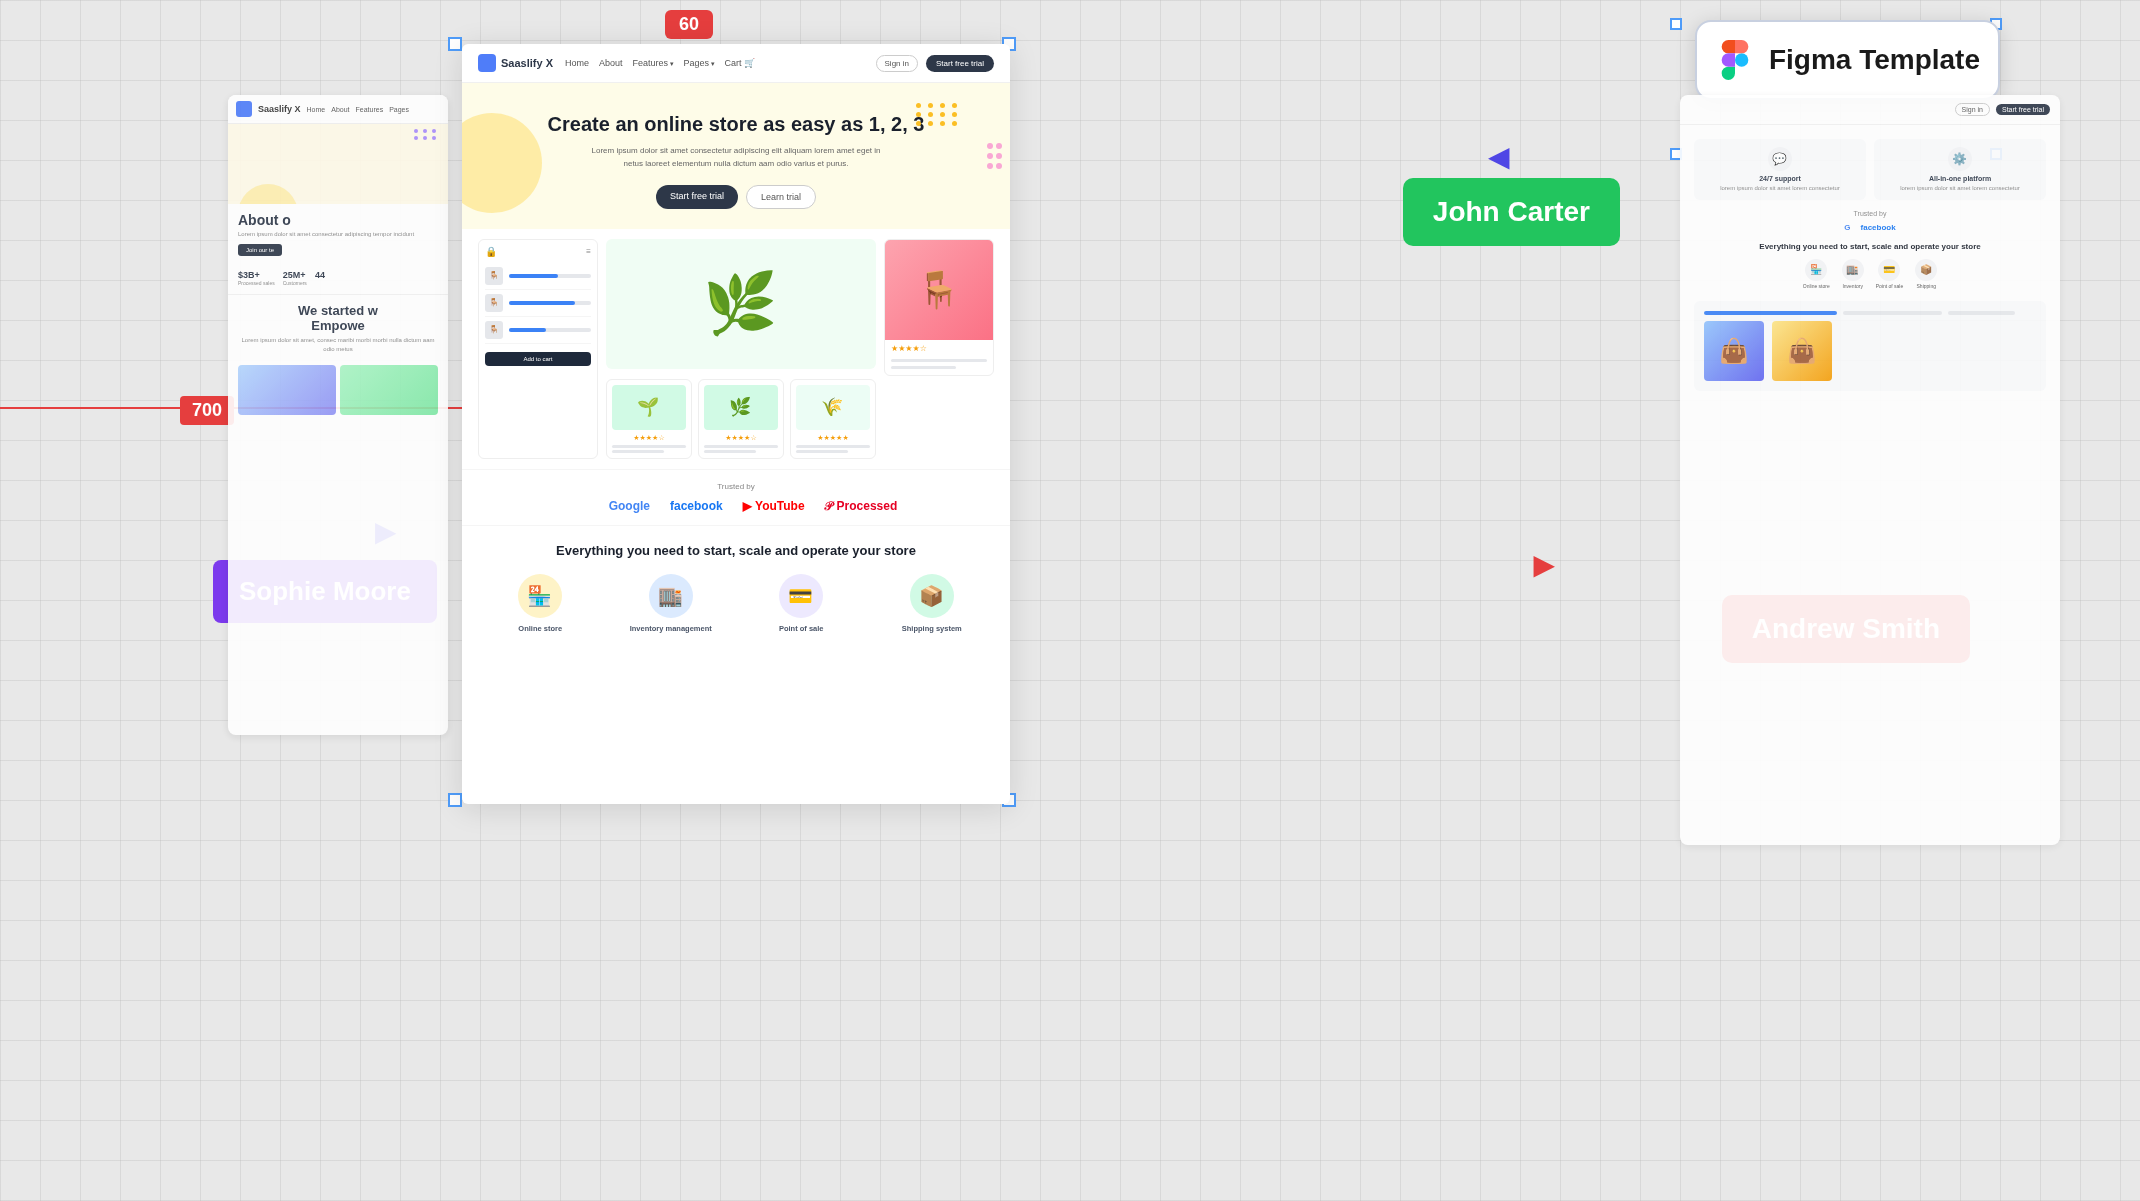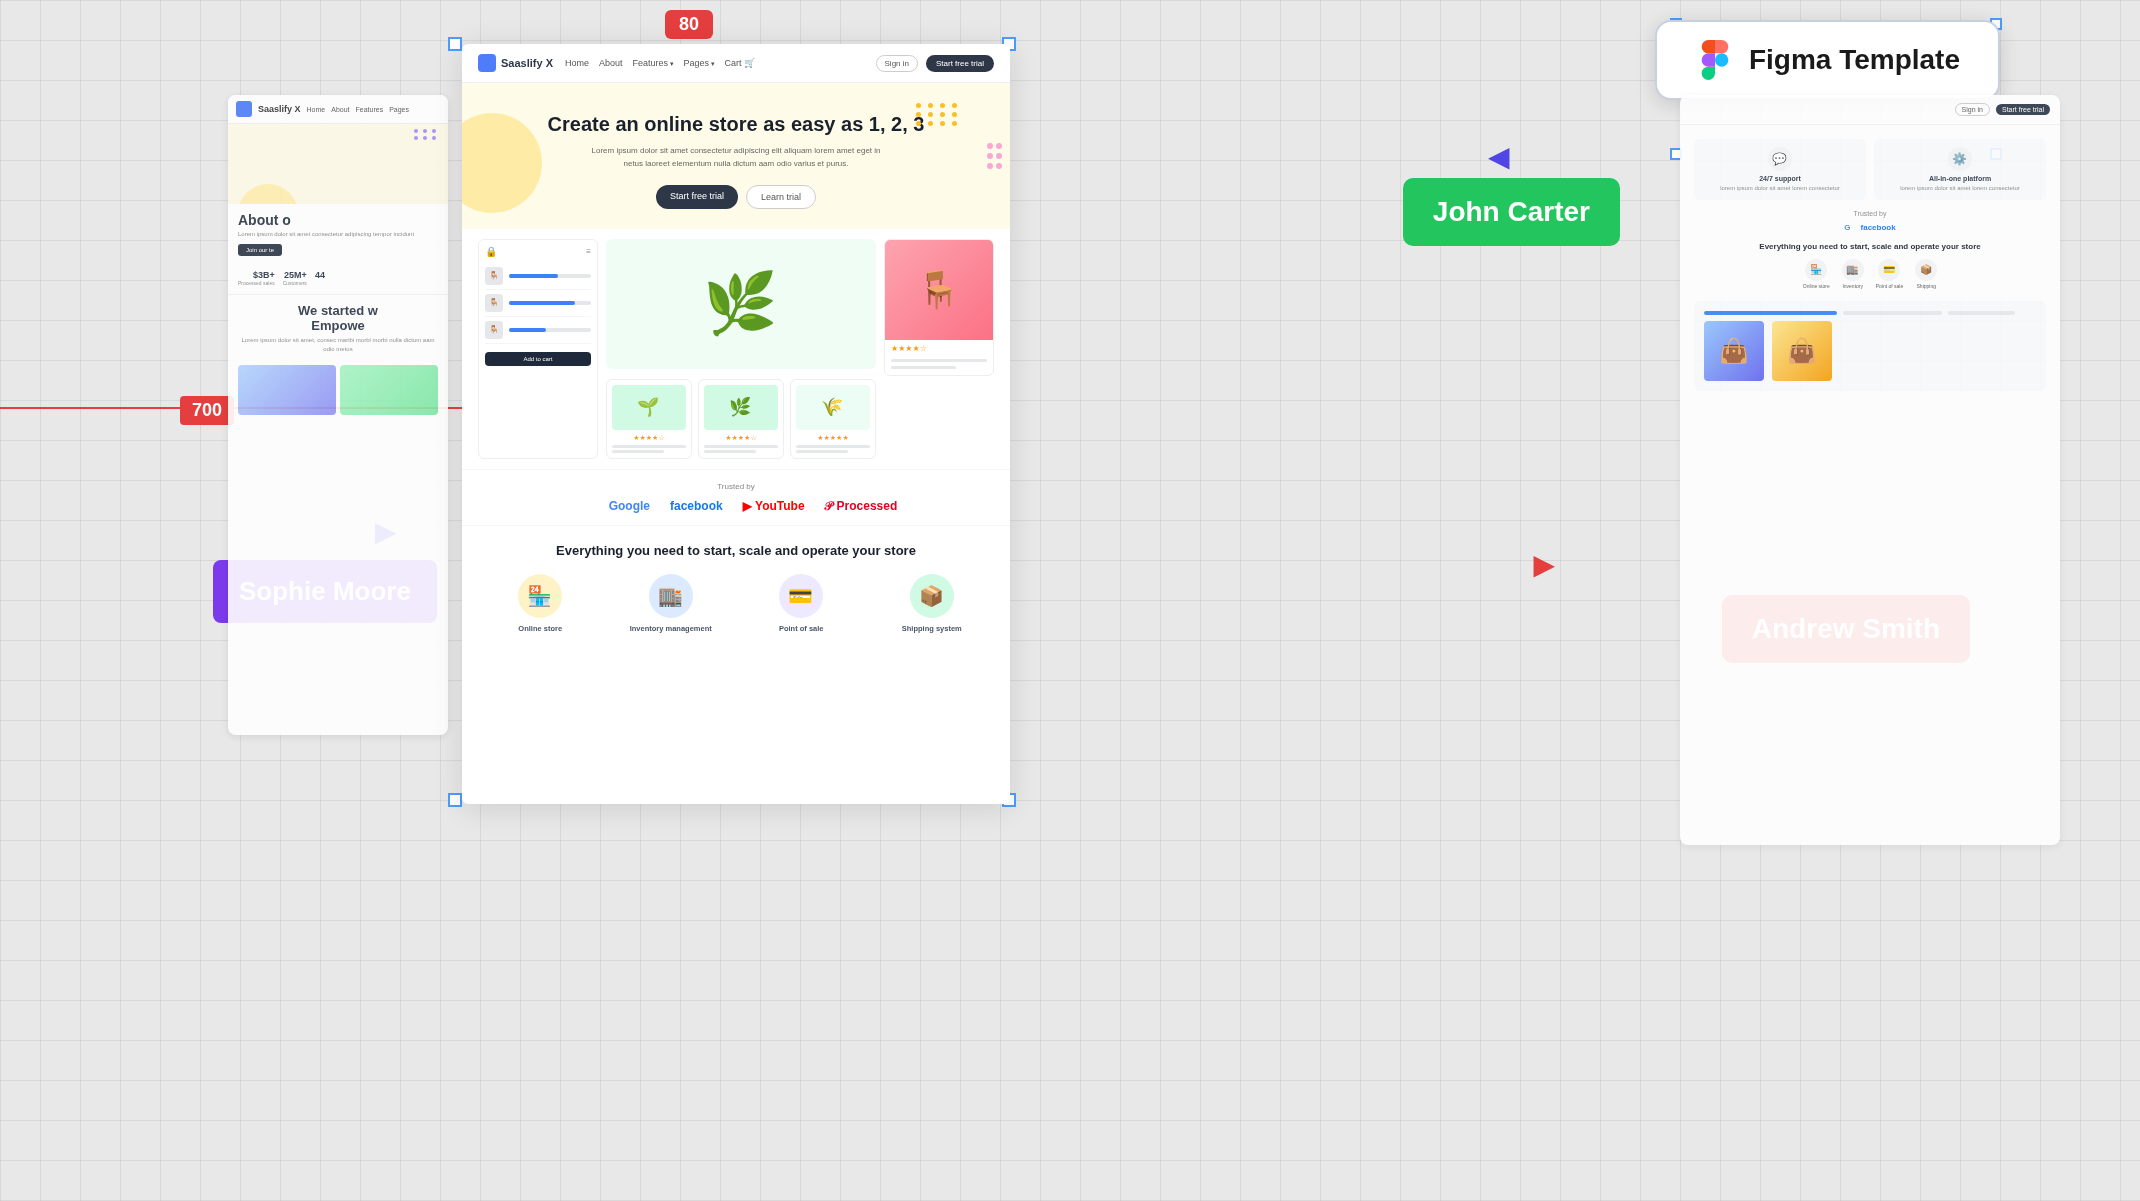--- a/index.html
+++ b/index.html
@@ -58,21 +58,21 @@
       border-radius: 6px;
     }
 
     
     .figma-template {
       position: absolute;
       top: 20px;
       right: 140px;
       background: white;
       border-radius: 16px;
-      padding: 18px 38px;
+      padding: 18px 18px;
       display: flex;
       align-items: center;
       gap: 14px;
       box-shadow: 0 4px 20px rgba(0,0,0,0.15);
       border: 2px solid #c8d0e0;
     }
     .figma-icon {
       width: 40px;
       height: 40px;
     }
@@ -190,21 +190,21 @@
       padding: 3px 8px;
       border-radius: 3px;
       display: inline-block;
     }
     .left-preview-stats {
       display: flex;
       gap: 8px;
       padding: 8px 10px;
     }
     .left-preview-stat {
-      text-align: right;
+      text-align: left;
     }
     .left-preview-stat-val {
       font-size: 9px;
       font-weight: 700;
       color: #2d3748;
     }
     .left-preview-stat-lbl {
       font-size: 5px;
       color: #888;
     }
@@ -756,21 +756,21 @@
 
 <div class="grid-bg"></div>
 
 <div class="red-line"></div>
 
 <div class="badge-800">
   <span>700</span>
 </div>
 
 <div class="badge-60">
-  <span>80</span>
+  <span>60</span>
 </div>
 
 <div class="sc-fig-tl sel-handle"></div>
 <div class="sc-fig-tr sel-handle"></div>
 <div class="sc-fig-bl sel-handle"></div>
 <div class="sc-fig-br sel-handle"></div>
 
 <div class="figma-template">
   <svg class="figma-icon" viewBox="0 0 38 57" fill="none" xmlns="http://www.w3.org/2000/svg">
     <path d="M19 28.5a9.5 9.5 0 1 1 19 0 9.5 9.5 0 0 1-19 0z" fill="#1ABCFE"></path>

